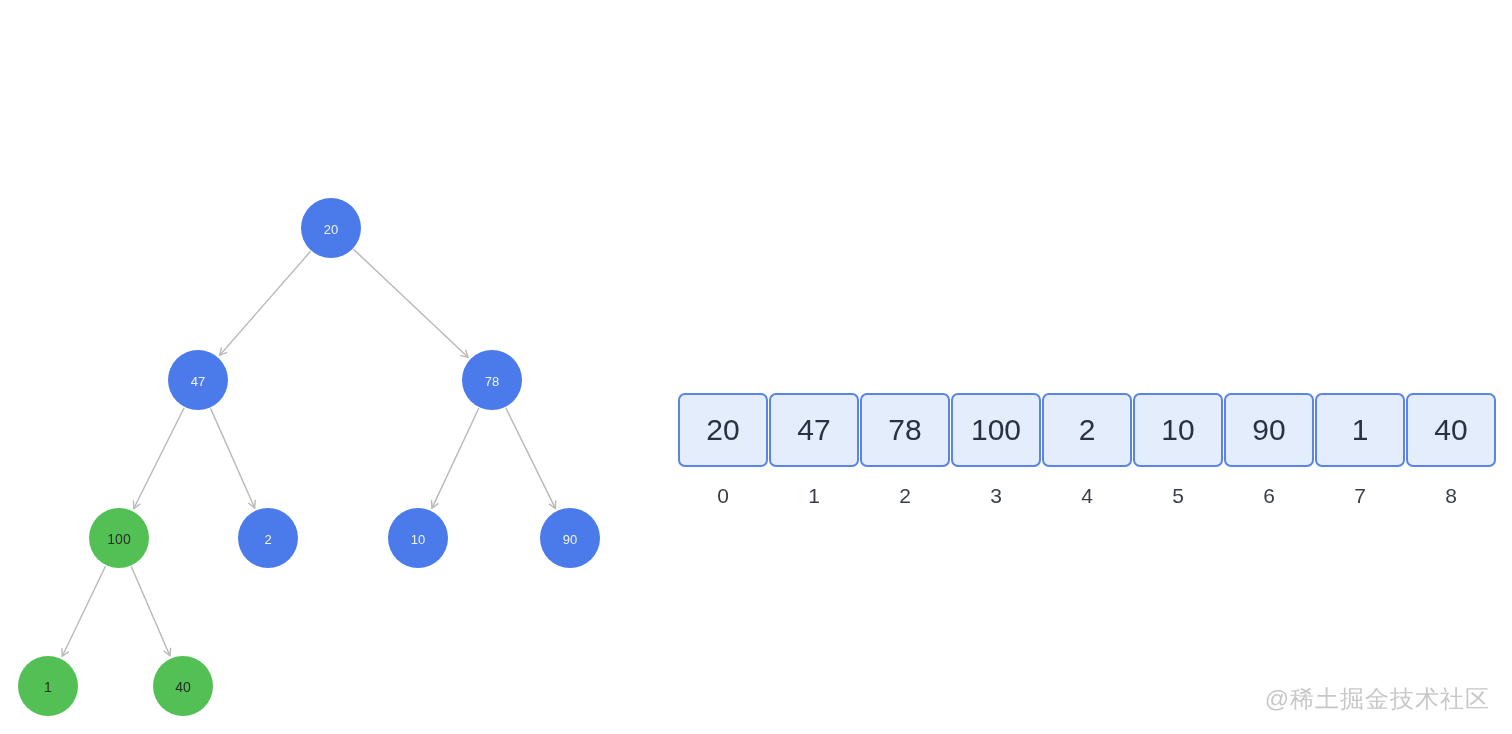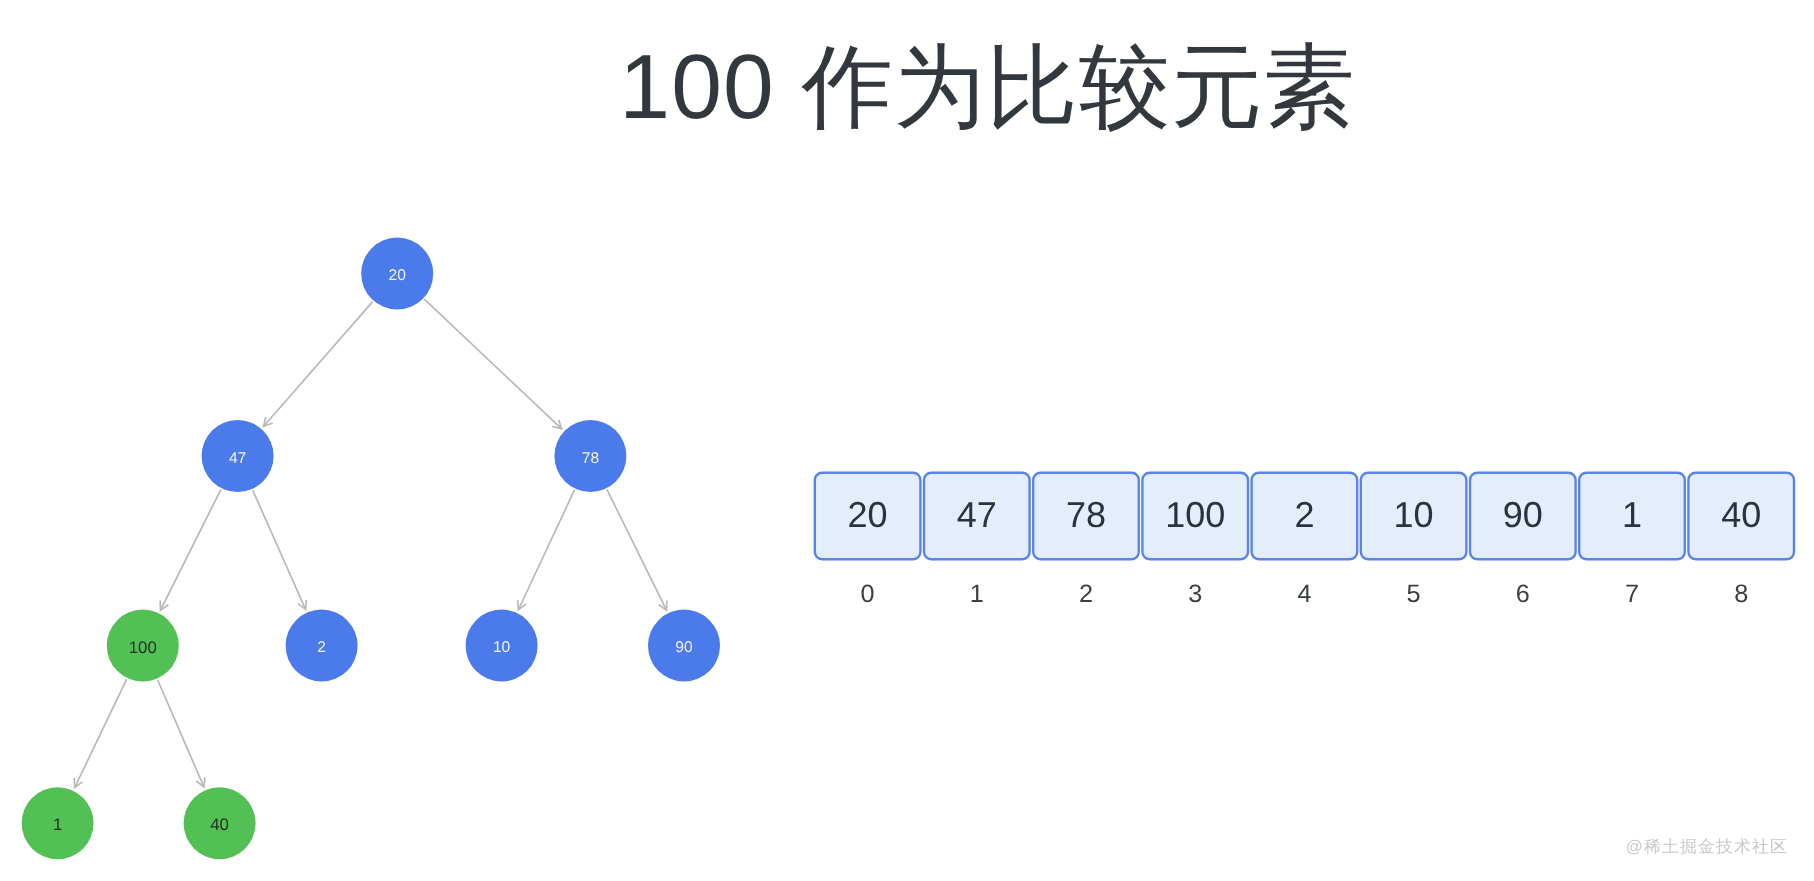--- a/index.html
+++ b/index.html
@@ -80,31 +80,30 @@
   .idx {
     width: 90px;
     text-align: center;
     font-size: 21px;
     color: var(--index-text);
   }
   .watermark {
     position: absolute;
     right: 22px;
     bottom: 19px;
-    font-size: 14px;
+    font-size: 24px;
     color: var(--watermark-text);
     letter-spacing: 1px;
   }
 </style>
 </head>
 <body>
 
 <div class="page">
 
-  <div class="title">100 作为比较元素</div>
 
   <svg class="tree" viewBox="0 0 1512 734" xmlns="http://www.w3.org/2000/svg">
       <g>
         <line x1="310.58635715607596" y1="251.32987753591323" x2="219.7306520596611" y2="355.164969074673" class="edge"></line>
         <path d="M 221.44276404011924 347.36168947143113 L 219.7306520596611 355.164969074673 L 227.2376045893622 352.43217495201867" class="arrowhead"></path>
       </g>
       <g>
         <line x1="353.5412901211613" y1="249.28121800258708" x2="468.0044330968283" y2="357.3458001907944" class="edge"></line>
         <path d="M 460.2714743820512 355.3398466729996 L 468.0044330968283 357.3458001907944 L 465.5574543375325 349.7408810622596" class="arrowhead"></path>
       </g>

